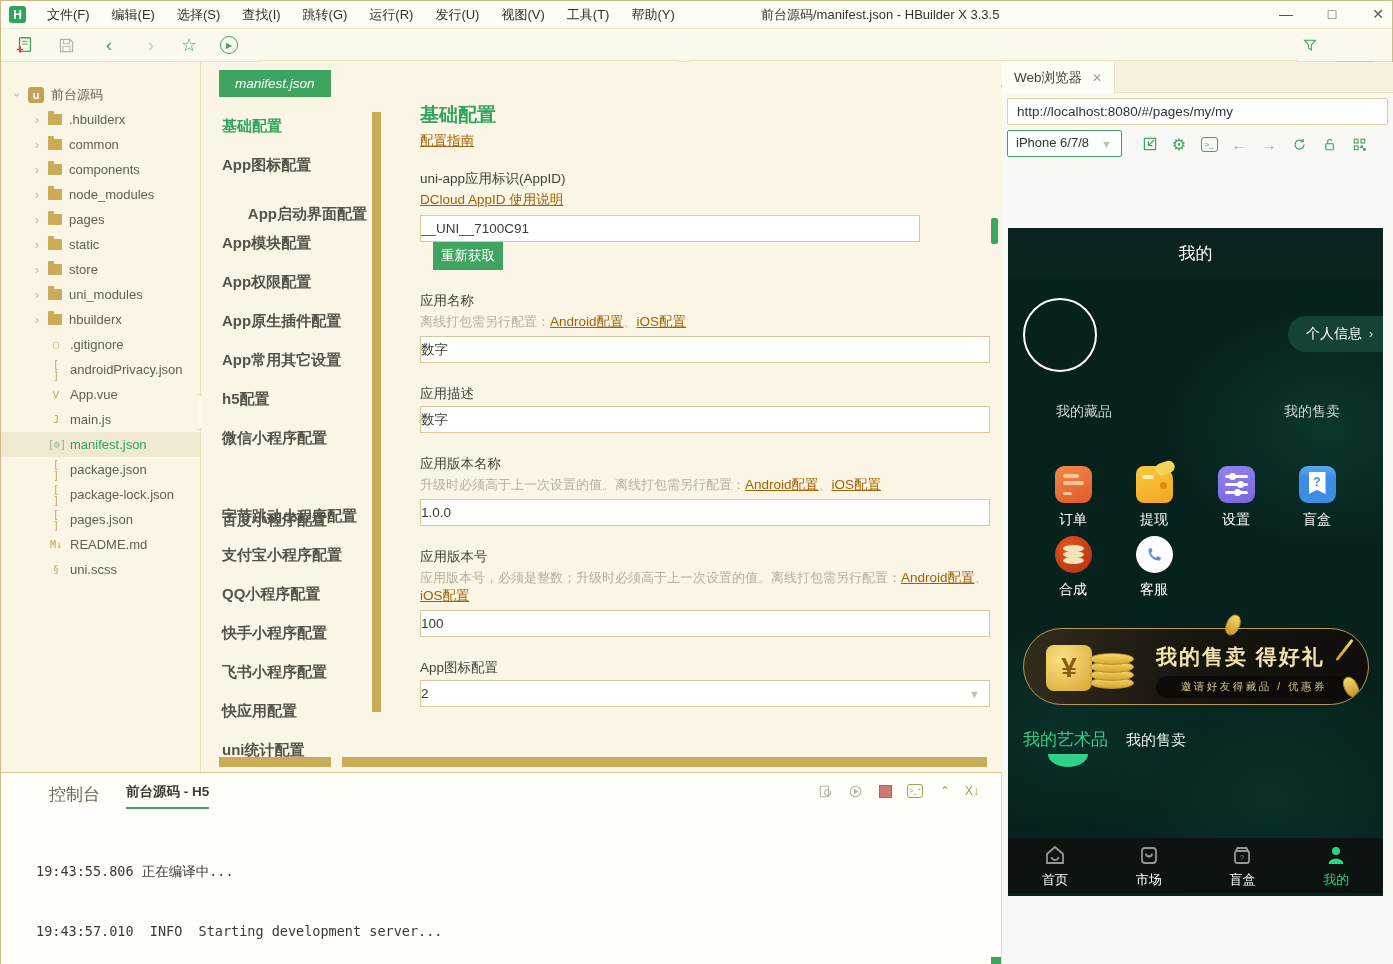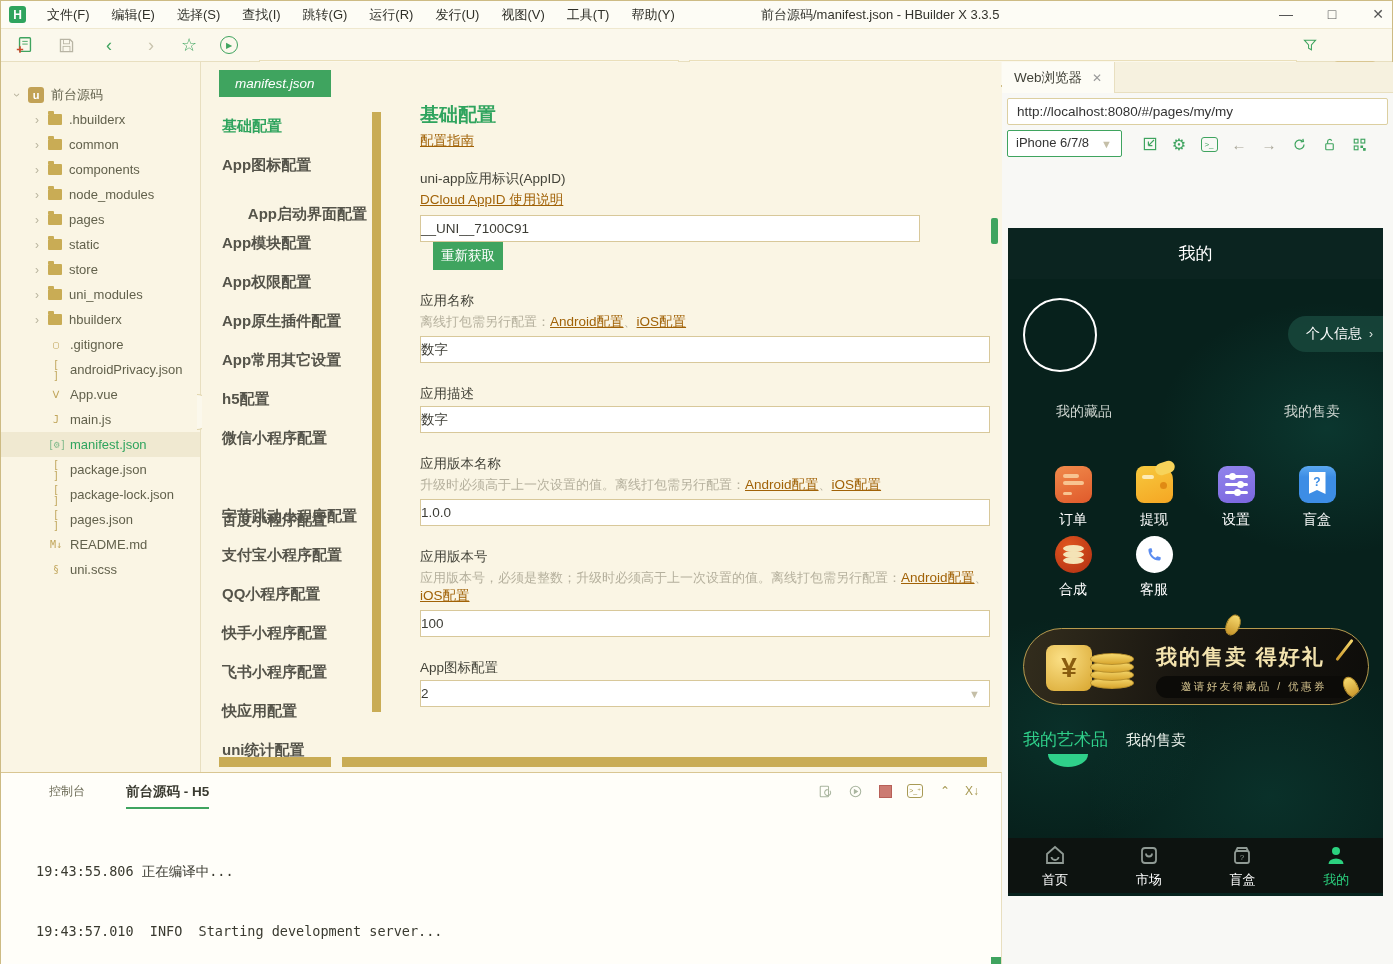--- a/index.html
+++ b/index.html
@@ -109,21 +109,21 @@
 
   .ph-nav { position:absolute; left:0; bottom:3px; width:375px; height:55px; background:#0D1310; display:flex; }
   .nav-item { flex:1; text-align:center; padding-top:5px; color:#8F9A94; }
   .nav-item svg { width:24px; height:24px; }
   .nav-item .nlabel { color:#fff; font-size:13px; margin-top:1px; }
   .nav-item.act { color:#2BD27F; }
   .nav-item.act .nlabel { color:#2BD27F; }
 
   
   .console { position:absolute; left:0; top:771px; width:1001px; height:193px; background:#FFFEF9; border-top:1px solid #D9C692; border-right:1px solid #E8DFC0; }
-  .con-label { position:absolute; left:48px; top:10px; color:#6b6a55; font-size:12px; }
+  .con-label { position:absolute; left:48px; top:10px; color:#6b6a55; font-size:17px; }
   .con-tab { position:absolute; left:125px; top:10px; color:#3a3a30; font-size:13.5px; font-weight:bold; padding-bottom:6px; border-bottom:2px solid #3FA45F; }
   .cicon { position:absolute; top:8px; width:22px; height:20px; display:flex; align-items:center; justify-content:center; color:#A9B59F; font-size:13px; }
   .cicon.olive { color:#A89A55; }
   .stop-sq { width:13px; height:13px; background:#CC7B72; border:1px solid #B86058; }
   .logs { position:absolute; left:35px; top:48px; font-family:"DejaVu Sans Mono",monospace; font-size:13.5px; color:#3a3a30; line-height:20px; white-space:pre; }
   .corner-green { position:absolute; right:0; bottom:0; width:10px; height:8px; background:#3FA45F; }
 </style>
 </head>
 <body>
 

